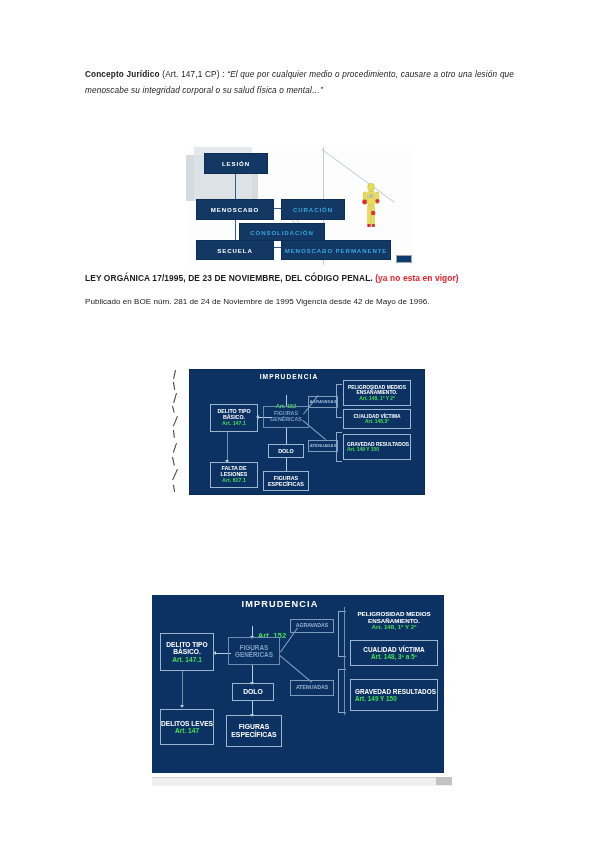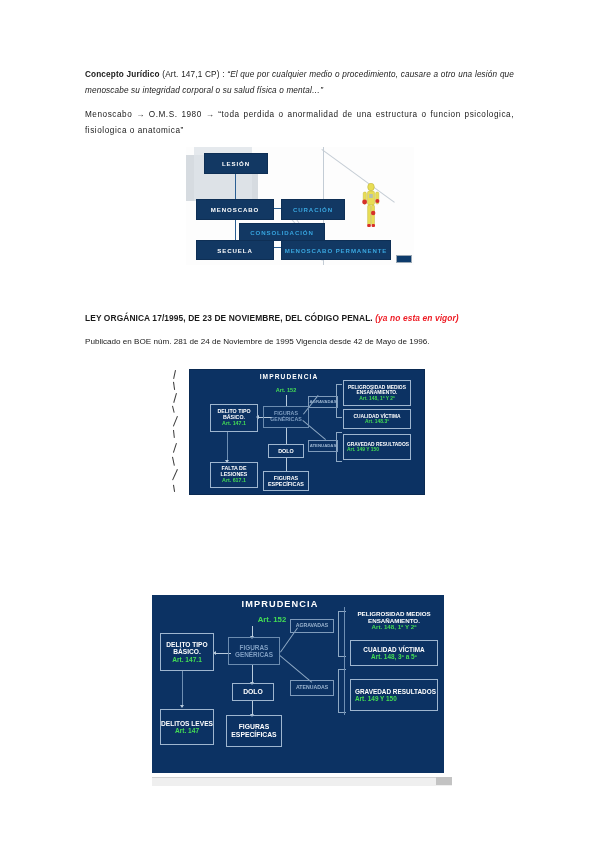--- a/index.html
+++ b/index.html
@@ -43,21 +43,21 @@
   .b { font-weight: bold; }
   .spaced { letter-spacing: 0.55px; }
   .heading {
     font-size: 8.4px;
     font-weight: bold;
     line-height: 15px;
     margin: 0 0 8px 0;
     letter-spacing: 0.1px;
   }
   .heading.justified { text-align: justify; }
-  .red { color: #ee1c25; font-weight: bold; font-style: italic; }
+  .red { color: #ee1c25; font-weight: bold; }
   .sub {
     font-size: 8.1px;
     line-height: 15px;
     margin: 0 0 8px 0;
   }
   .gap-lg { height: 26px; }
   .gap-md { height: 16px; }
 
   
   .figure { position: relative; }
@@ -195,20 +195,21 @@
   }
   .ibox.noborder { border: none; }
   .ibox .art { color: #44dd55; display: block; }
   .ibox.faint { color: #7f9ec2; border-color: #6c8cb0; }
   .ibox.faint2 { color: #9bb4cf; border-color: #7f9bbb; }
   .lbl-free {
     position: absolute;
     color: #44dd55;
     font-weight: bold;
     text-align: center;
+    margin-top: 16px;
   }
   .iline {
     position: absolute;
     background: #b9cbdd;
   }
   .iline.dim { background: #6f8fb3; }
   .arrow-d {
     position: absolute;
     width: 0; height: 0;
     border-left: 2px solid transparent;
@@ -242,21 +243,20 @@
 </style>
 </head>
 <body>
 
 <div class="page">
 
   <div class="content">
 
     <p class="para italic-quote"><span class="b">Concepto Jurídico</span><span> (Art. 147,1 CP) : </span><span class="q">“El que por cualquier medio o procedimiento, causare a otro una lesión que menoscabe su integridad corporal o su salud física o mental…”</span></p>
 
-    <p class="para spaced">Menoscabo → O.M.S. 1980 → “toda perdida o anormalidad de una estructura o funcion psicologica, fisiologica o anatomica”</p>
 
     <div class="gap-lg"></div>
 
     <div style="height:122px"></div>
 
     <div class="gap-md"></div>
 
     <p class="heading"><span>LEY ORGÁNICA 17/1995, DE 23 DE NOVIEMBRE, DEL CÓDIGO PENAL.</span> <span class="red">(ya no esta en vigor)</span></p>
 
     <p class="sub">Publicado en BOE núm. 281 de 24 de Noviembre de 1995 Vigencia desde 42 de Mayo de 1996.</p>

